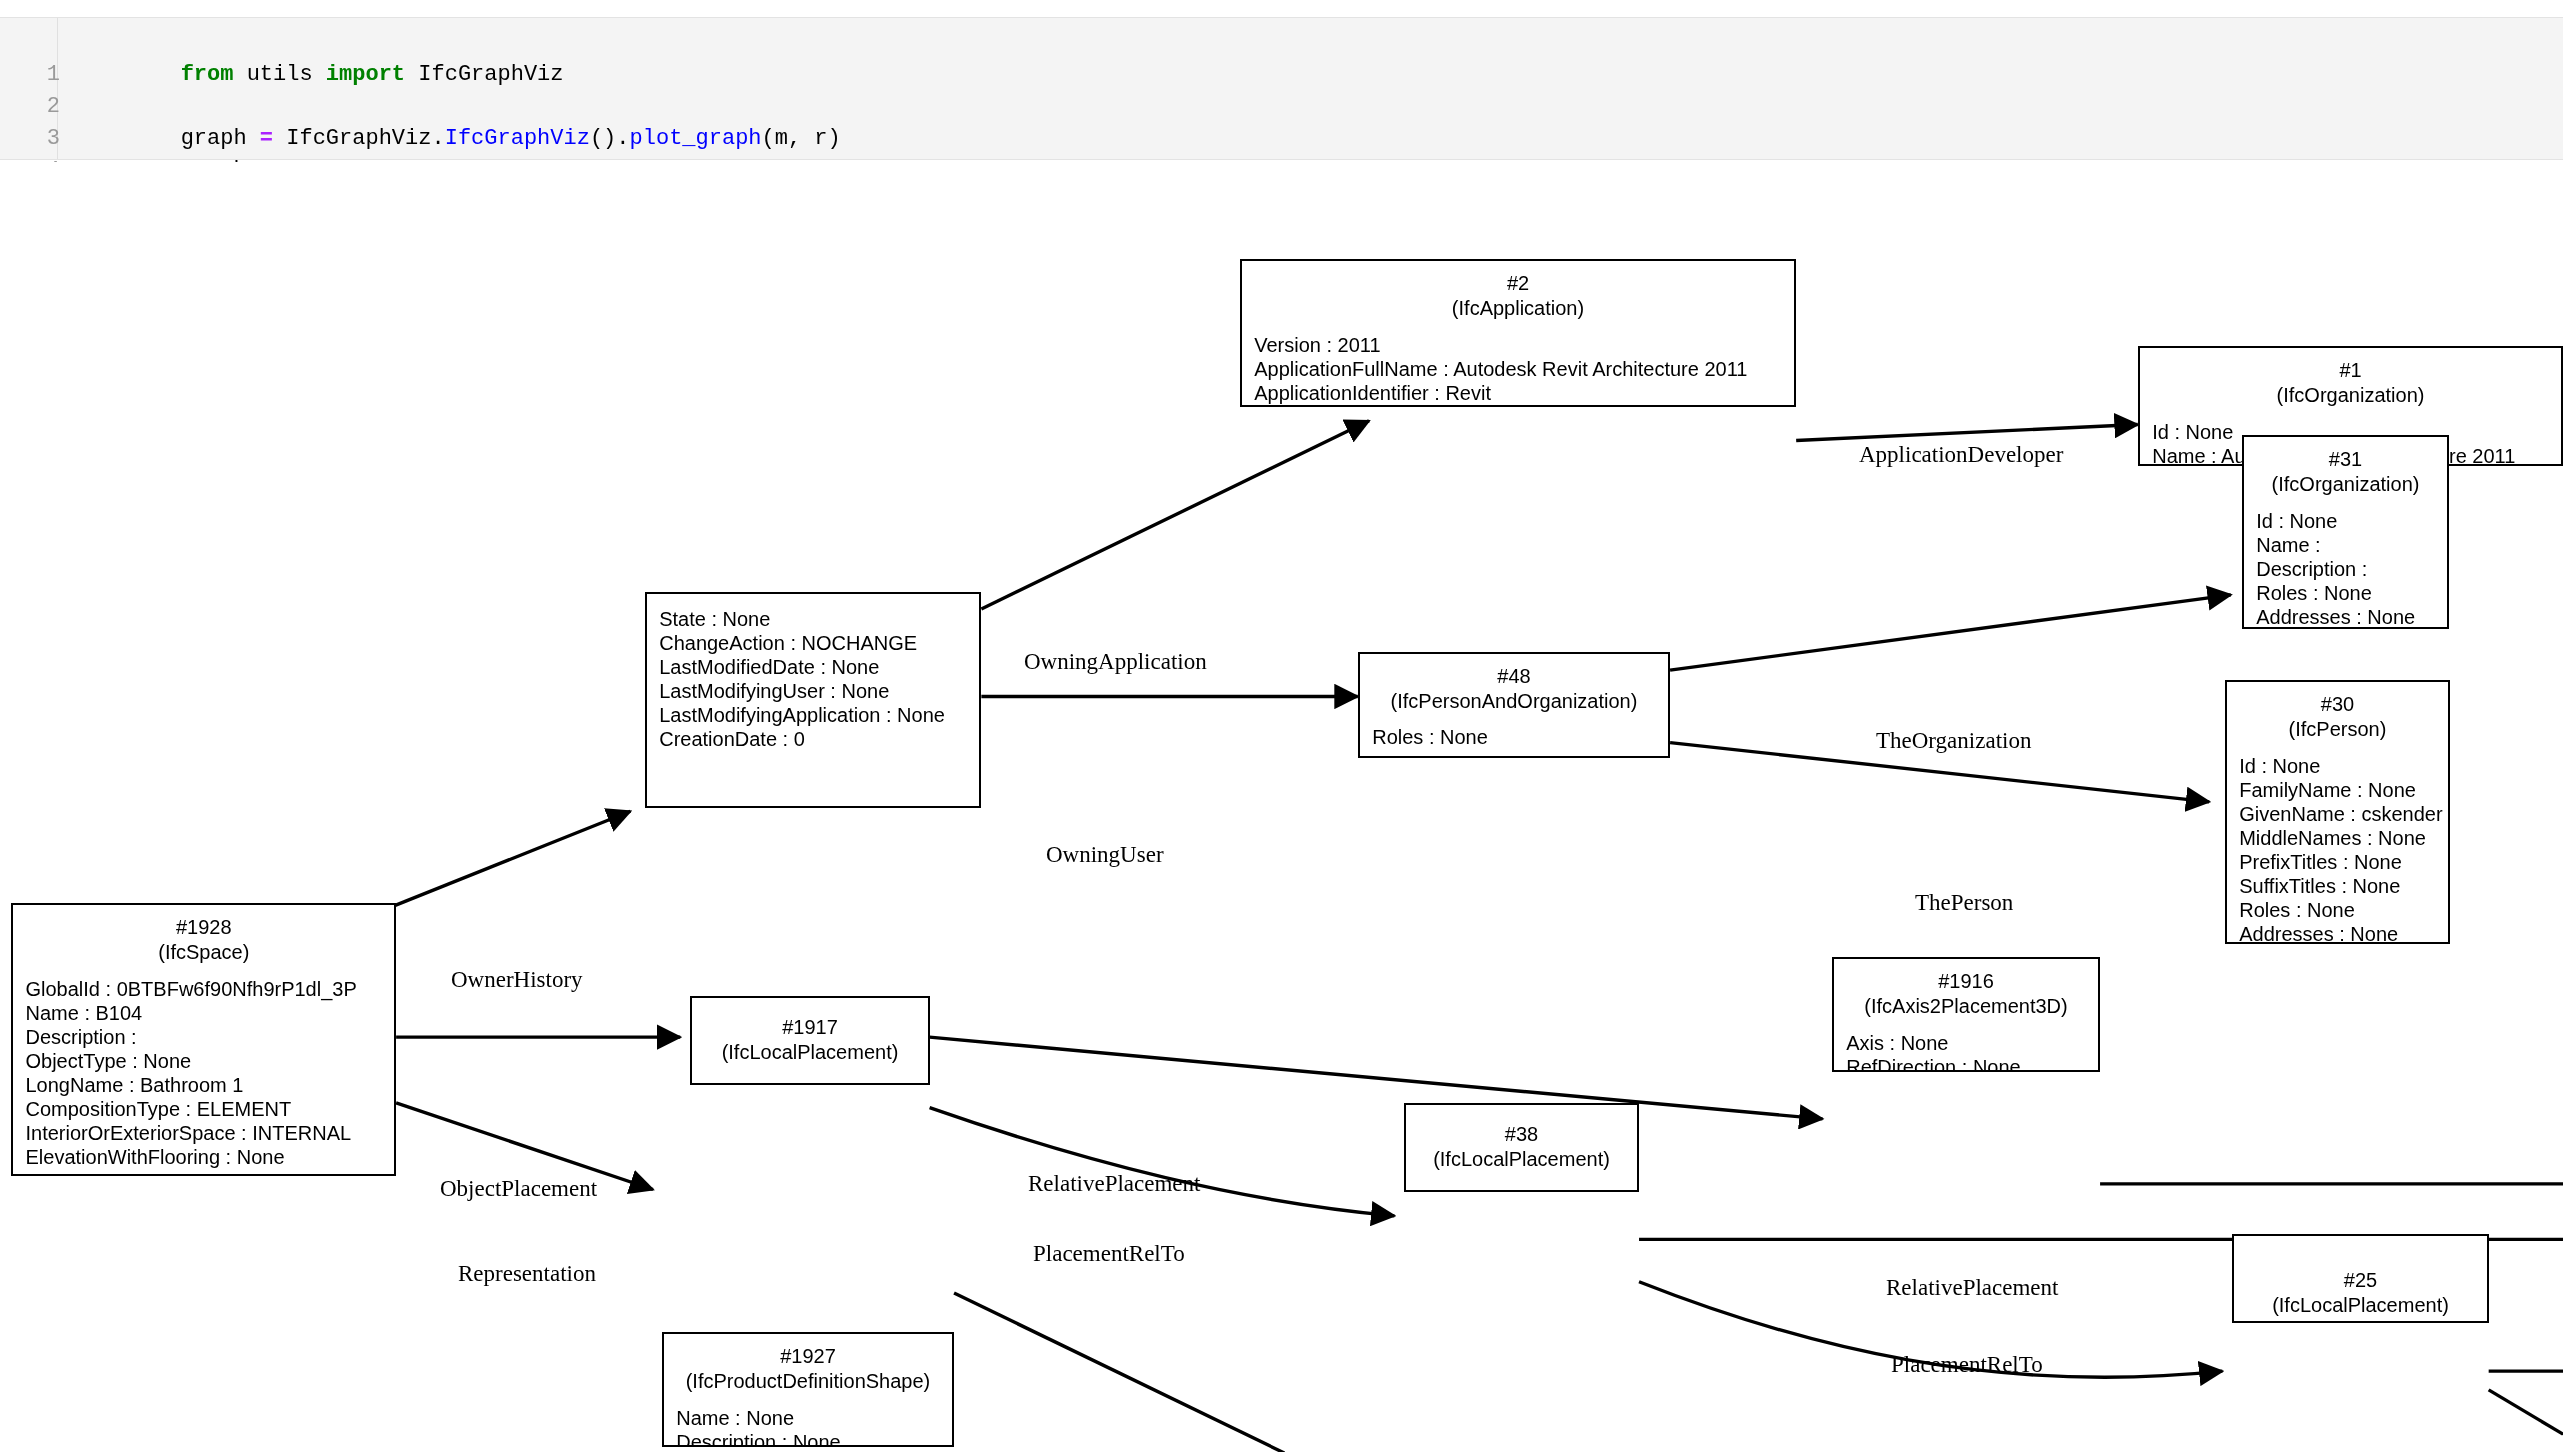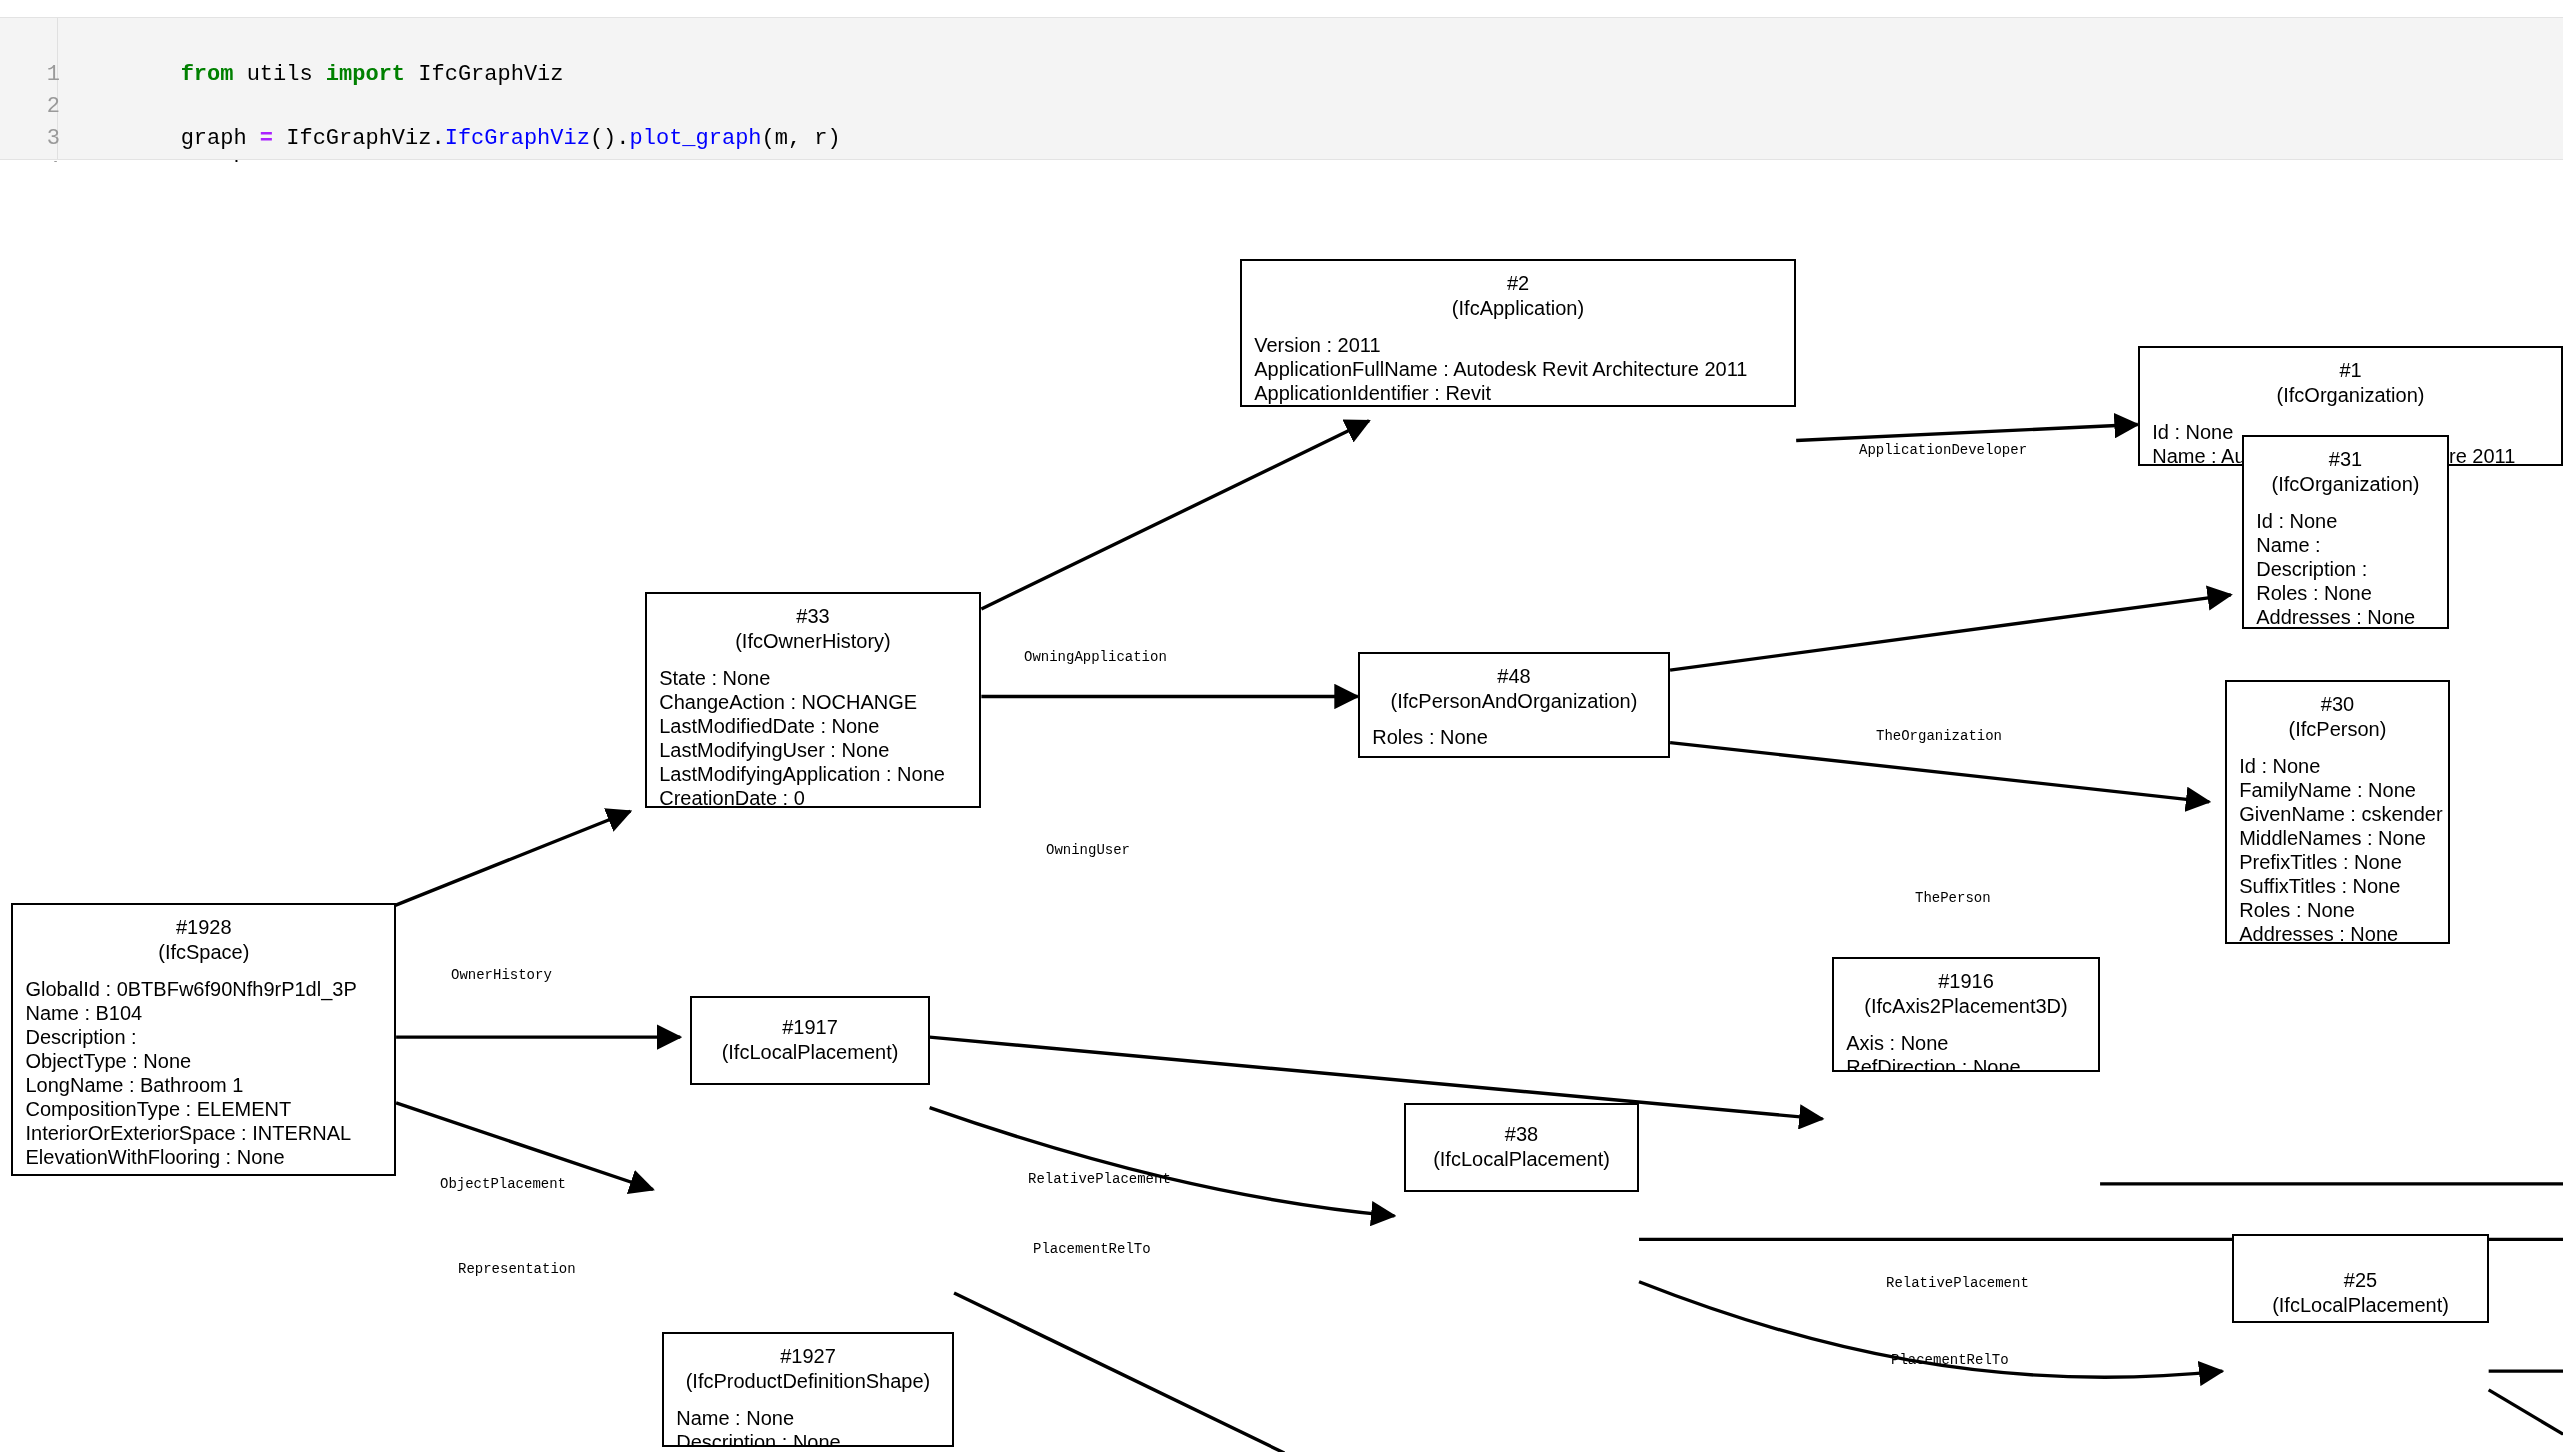--- a/index.html
+++ b/index.html
@@ -91,22 +91,22 @@
     font-size: 20px;
     line-height: 24px;
     padding: 13px 0 5.6px 12.2px;
     white-space: nowrap;
   }
   .node-attrs.tight { padding-top: 11.3px; }
   .attr-line { display: block; }
 
   .edge-label {
     position: absolute;
-    font-family: Liberation Mono, monospace;
-    font-size: 14px;
+    font-family: Liberation Serif, serif;
+    font-size: 23px;
     color: #000000;
     white-space: nowrap;
     background: transparent;
   }
 </style>
 </head>
 <body>
 
 <div id="app">
 
@@ -225,24 +225,20 @@
         <span class="attr-line">GivenName : cskender</span>
         <span class="attr-line">MiddleNames : None</span>
         <span class="attr-line">PrefixTitles : None</span>
         <span class="attr-line">SuffixTitles : None</span>
         <span class="attr-line">Roles : None</span>
         <span class="attr-line">Addresses : None</span>
       </div>
     </div>
 
     <div class="node" style="left:645px; top:430px; width:336px; height:216px;">
-      <div class="node-head">
-        <span class="node-id">#33</span>
-        <span class="node-type">(IfcOwnerHistory)</span>
-      </div>
       <div class="node-attrs">
         <span class="attr-line">State : None</span>
         <span class="attr-line">ChangeAction : NOCHANGE</span>
         <span class="attr-line">LastModifiedDate : None</span>
         <span class="attr-line">LastModifyingUser : None</span>
         <span class="attr-line">LastModifyingApplication : None</span>
         <span class="attr-line">CreationDate : 0</span>
       </div>
     </div>
 

